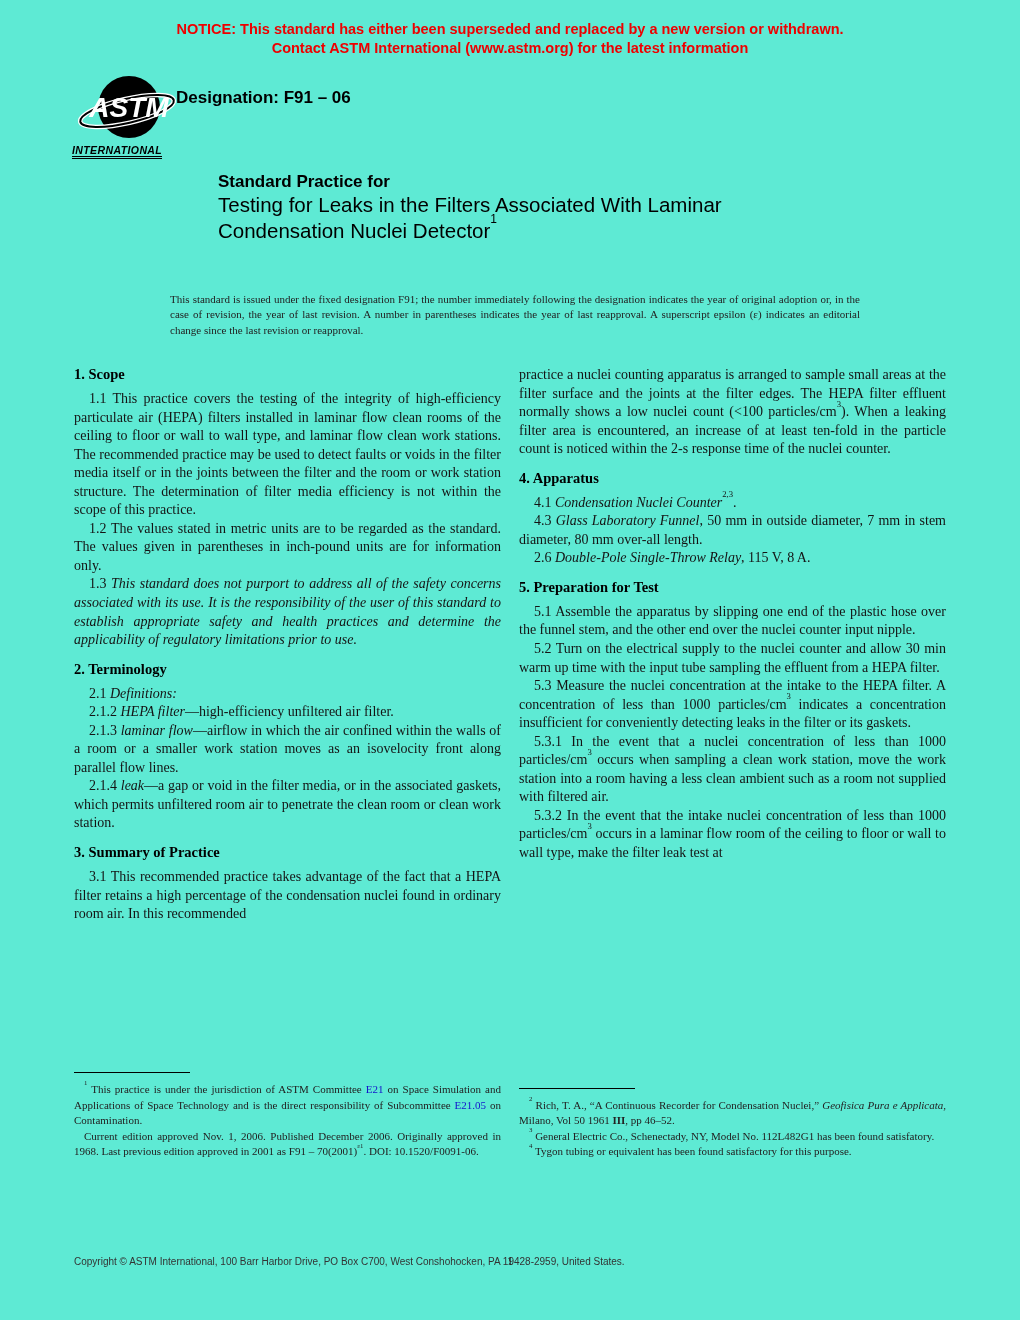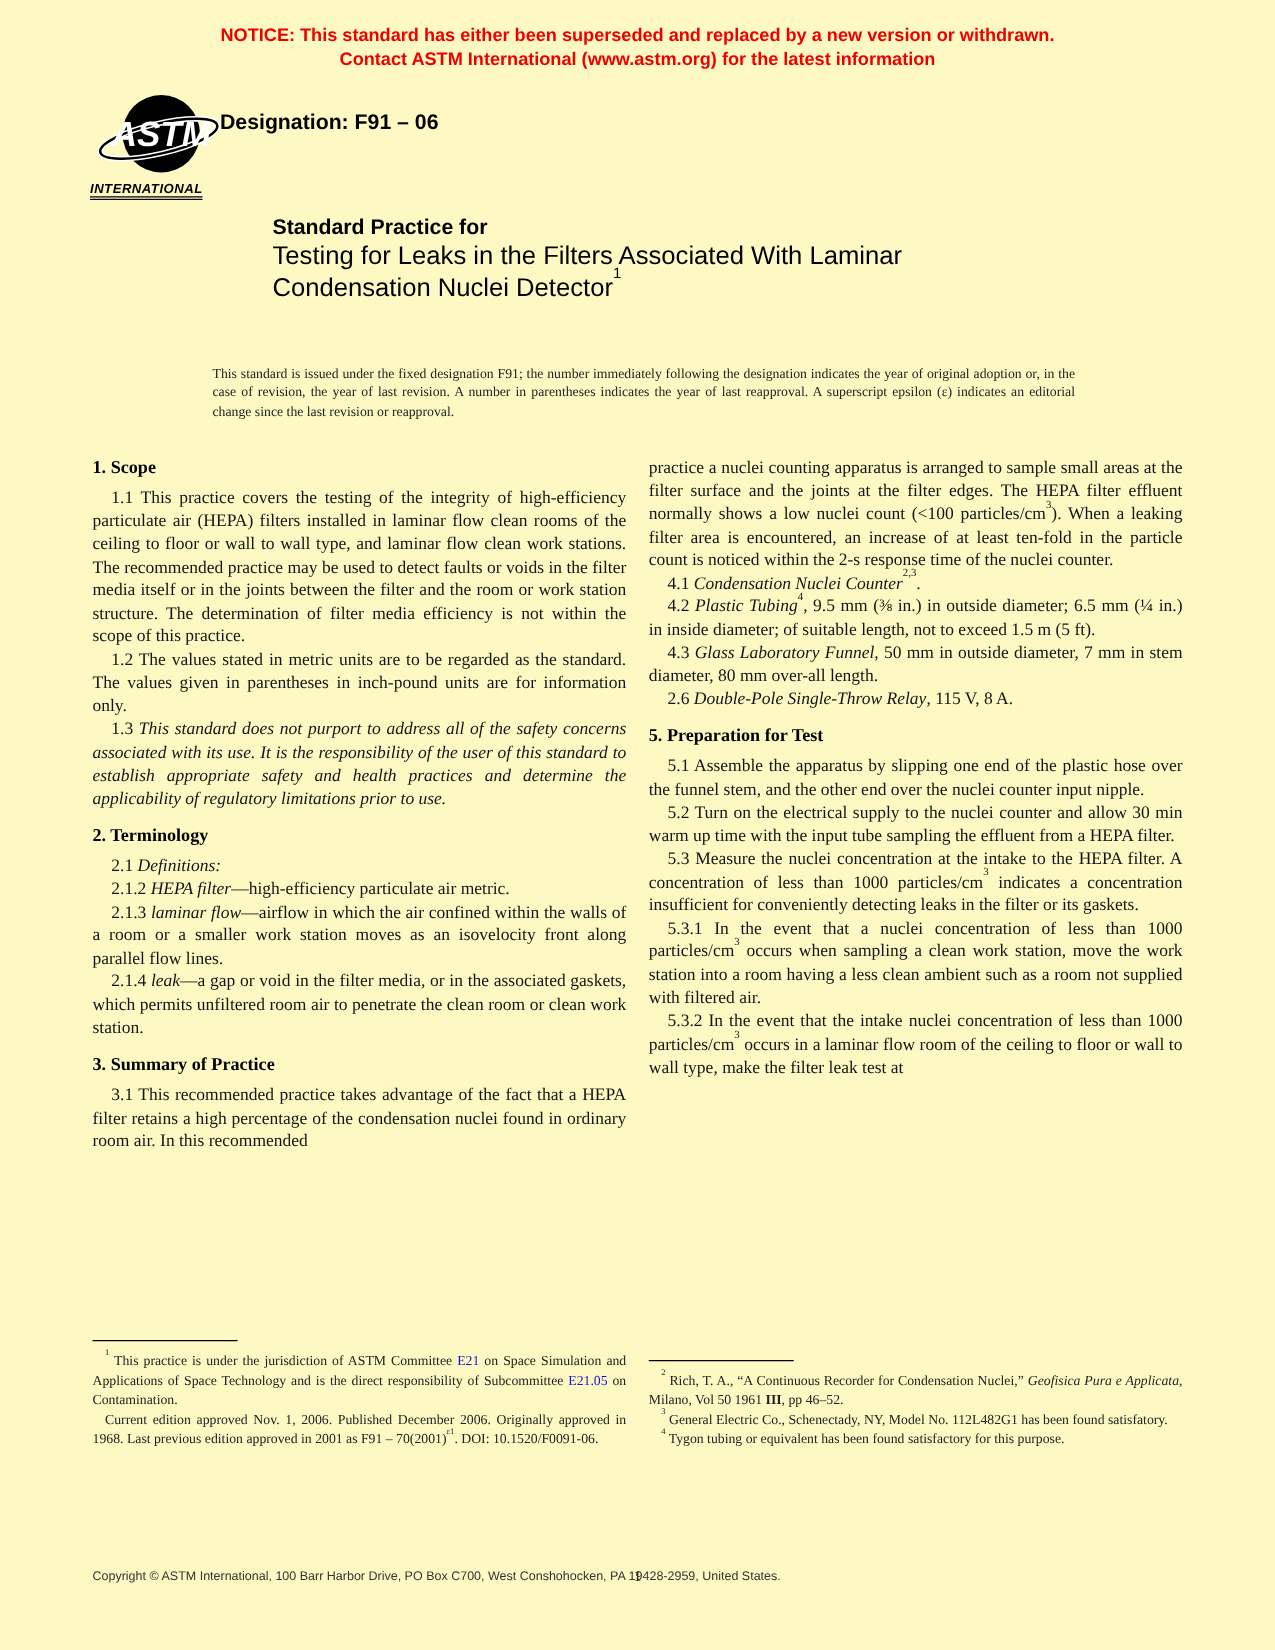--- a/index.html
+++ b/index.html
@@ -1,20 +1,20 @@
 <!DOCTYPE html>
 <html><head>
 <meta charset="utf-8">
 <style>
   html,body{margin:0;padding:0;background:#9a9a9a;}
   .page{
     position:relative;
     width:1020px;height:1320px;
     margin:0 auto;
-    background:#fef9c3;
+    background:#5eead4;
     font-family:"Liberation Serif", serif;
     color:#141414;
     overflow:hidden;
     --notice:#ee0000;
     --link:#1414cc;
   }
   
   .notice{
     position:absolute;top:20px;left:0;right:0;
     text-align:center;
@@ -104,35 +104,35 @@
   <div class="abstract">This standard is issued under the fixed designation F91; the number immediately following the designation indicates the year of original adoption or, in the case of revision, the year of last revision. A number in parentheses indicates the year of last reapproval. A superscript epsilon (ε) indicates an editorial change since the last revision or reapproval.</div>
 
   <div class="columns">
     <div class="col" id="col-left">
       <div class="sec-heading">1.  Scope</div>
         <p class="body-para"><span>1.1 This practice covers the testing of the integrity of high-efficiency particulate air (HEPA) filters installed in laminar flow clean rooms of the ceiling to floor or wall to wall type, and laminar flow clean work stations. The recommended practice may be used to detect faults or voids in the filter media itself or in the joints between the filter and the room or work station structure. The determination of filter media efficiency is not within the scope of this practice.</span></p>
         <p class="body-para"><span>1.2 The values stated in metric units are to be regarded as the standard. The values given in parentheses in inch-pound units are for information only.</span></p>
         <p class="body-para"><span>1.3 </span><span class="it">This standard does not purport to address all of the safety concerns associated with its use. It is the responsibility of the user of this standard to establish appropriate safety and health practices and determine the applicability of regulatory limitations prior to use.</span></p>
         <div class="sec-heading">2.  Terminology</div>
         <p class="body-para"><span>2.1 </span><span class="it">Definitions:</span></p>
-        <p class="body-para"><span>2.1.2 </span><span class="it">HEPA filter</span><span>—high-efficiency particulate air metric.</span></p>
+        <p class="body-para"><span>2.1.2 </span><span class="it">HEPA filter</span><span>—high-efficiency unfiltered air filter.</span></p>
         <p class="body-para"><span>2.1.3 </span><span class="it">laminar flow</span><span>—airflow in which the air confined within the walls of a room or a smaller work station moves as an isovelocity front along parallel flow lines.</span></p>
         <p class="body-para"><span>2.1.4 </span><span class="it">leak</span><span>—a gap or void in the filter media, or in the associated gaskets, which permits unfiltered room air to penetrate the clean room or clean work station.</span></p>
         <div class="sec-heading">3.  Summary of Practice</div>
         <p class="body-para"><span>3.1 This recommended practice takes advantage of the fact that a HEPA filter retains a high percentage of the condensation nuclei found in ordinary room air. In this recommended</span></p>
         <div class="fn-block" id="fn-left">
         <div class="fn-rule"></div>
       <p class="footnote"><sup>1</sup><span> This practice is under the jurisdiction of ASTM Committee </span><span class="lnk">E21</span><span> on Space Simulation and Applications of Space Technology and is the direct responsibility of Subcommittee </span><span class="lnk">E21.05</span><span> on Contamination.</span></p>
           <p class="footnote"><span>Current edition approved Nov. 1, 2006. Published December 2006. Originally approved in 1968. Last previous edition approved in 2001 as F91 – 70(2001)</span><sup>ε1</sup><span>. DOI: 10.1520/F0091-06.</span></p>
         </div>
     </div>
     <div class="col" id="col-right">
       <p class="body-para noindent"><span>practice a nuclei counting apparatus is arranged to sample small areas at the filter surface and the joints at the filter edges. The HEPA filter effluent normally shows a low nuclei count (&lt;100 particles/cm</span><sup>3</sup><span>). When a leaking filter area is encountered, an increase of at least ten-fold in the particle count is noticed within the 2-s response time of the nuclei counter.</span></p>
+        <div class="sec-heading">4.  Apparatus</div>
         <p class="body-para"><span>4.1 </span><span class="it">Condensation Nuclei Counter</span><sup>2,3</sup><span>.</span></p>
-        <p class="body-para"><span>4.2 </span><span class="it">Plastic Tubing</span><sup>4</sup><span>, 9.5 mm (⅜ in.) in outside diameter; 6.5 mm (¼ in.) in inside diameter; of suitable length, not to exceed 1.5 m (5 ft).</span></p>
         <p class="body-para"><span>4.3 </span><span class="it">Glass Laboratory Funnel</span><span>, 50 mm in outside diameter, 7 mm in stem diameter, 80 mm over-all length.</span></p>
         <p class="body-para"><span>2.6 </span><span class="it">Double-Pole Single-Throw Relay</span><span>, 115 V, 8 A.</span></p>
         <div class="sec-heading">5.  Preparation for Test</div>
         <p class="body-para"><span>5.1 Assemble the apparatus by slipping one end of the plastic hose over the funnel stem, and the other end over the nuclei counter input nipple.</span></p>
         <p class="body-para"><span>5.2 Turn on the electrical supply to the nuclei counter and allow 30 min warm up time with the input tube sampling the effluent from a HEPA filter.</span></p>
         <p class="body-para"><span>5.3 Measure the nuclei concentration at the intake to the HEPA filter. A concentration of less than 1000 particles/cm</span><sup>3</sup><span> indicates a concentration insufficient for conveniently detecting leaks in the filter or its gaskets.</span></p>
         <p class="body-para"><span>5.3.1 In the event that a nuclei concentration of less than 1000 particles/cm</span><sup>3</sup><span> occurs when sampling a clean work station, move the work station into a room having a less clean ambient such as a room not supplied with filtered air.</span></p>
         <p class="body-para"><span>5.3.2 In the event that the intake nuclei concentration of less than 1000 particles/cm</span><sup>3</sup><span> occurs in a laminar flow room of the ceiling to floor or wall to wall type, make the filter leak test at</span></p>
         <div class="fn-block" id="fn-right">
         <div class="fn-rule"></div>

